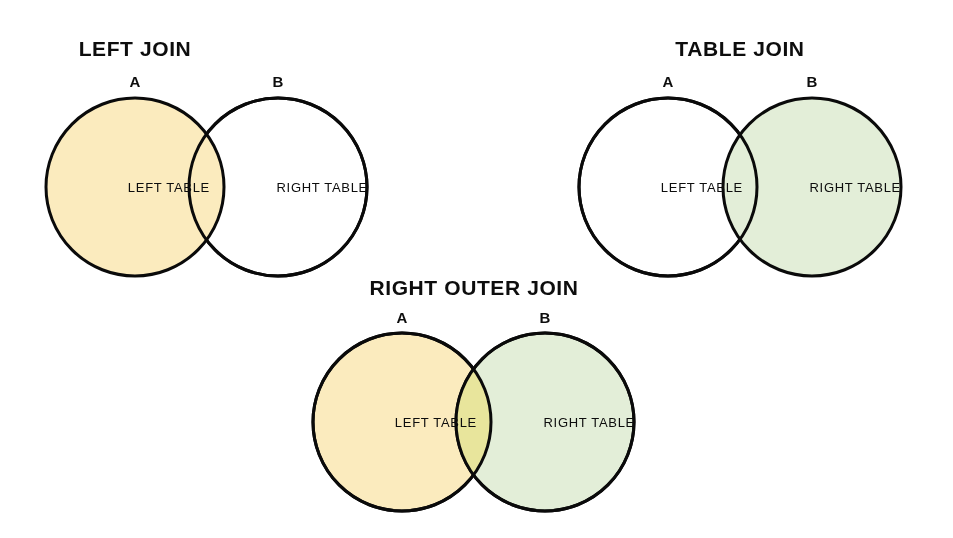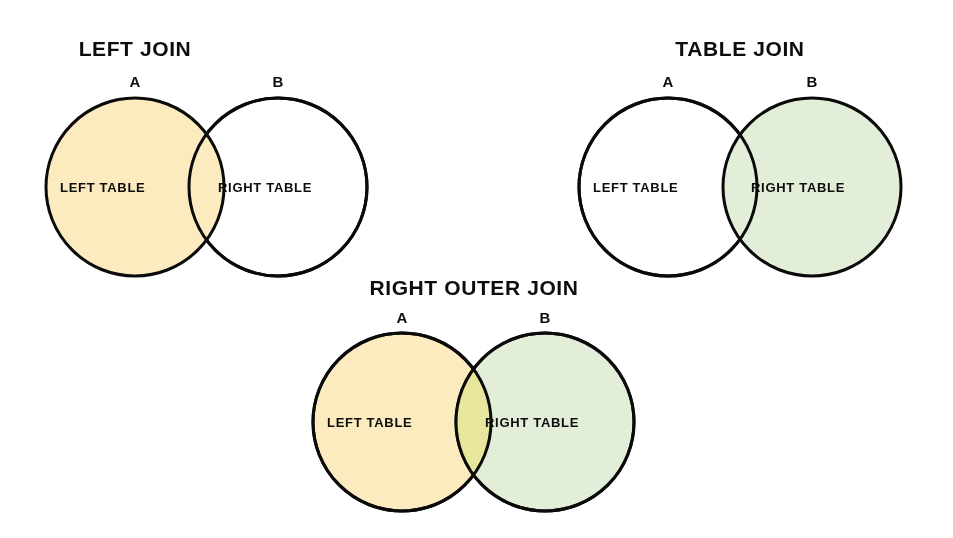--- a/index.html
+++ b/index.html
@@ -41,22 +41,22 @@
     text-align: center;
     font-weight: bold;
     font-size: 15px;
     color: #0d0d0d;
     line-height: 1;
     white-space: nowrap;
   }
 
   .table-label {
     position: absolute;
-    text-align: left;
-    font-weight: bold;
+    text-align: right;
+    font-weight: normal;
     font-size: 13px;
     letter-spacing: 0.7px;
     color: #0d0d0d;
     line-height: 1;
     white-space: nowrap;
   }
 </style>
 </head>
 <body style="background: rgb(255, 255, 255);">
 

